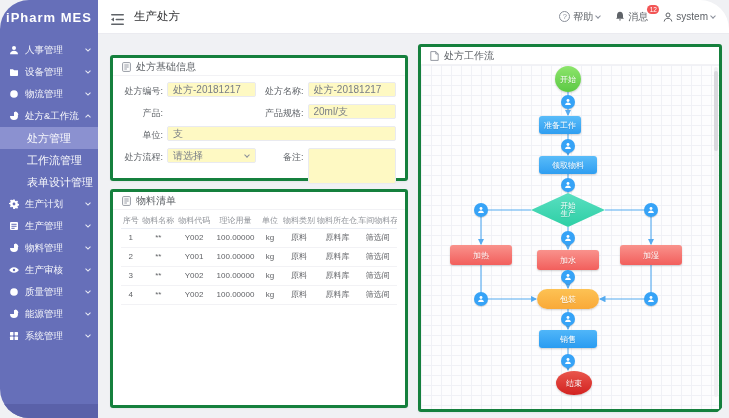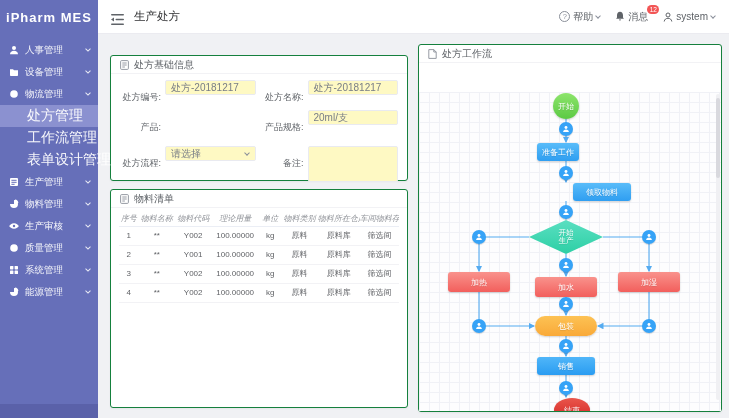--- a/index.html
+++ b/index.html
@@ -1,68 +1,68 @@
 <!DOCTYPE html>
 <html><head>
 <meta charset="utf-8">
 <style>
   * { margin:0; padding:0; box-sizing:border-box; }
   html,body { width:729px; height:418px; }
   body { font-family:"Liberation Sans","DejaVu Sans",sans-serif; background:#f0f1f4; overflow:hidden; }
-  .app { position:relative; width:729px; height:418px; overflow:hidden; }
+  .app { position:relative; width:729px; height:418px; overflow:hidden;border-radius:29px; }
 
   
   .sidebar { position:absolute; left:0; top:0; width:98px; height:418px; background:#666fb9; color:#fff; z-index:5; }
   .logo { height:34px; display:flex; align-items:center; justify-content:center; font-weight:bold; font-size:13px; letter-spacing:1px; white-space:nowrap; }
   .menu { padding-top:5px; }
   .menu-item { height:22px; display:flex; align-items:center; padding:0 8px 0 9px; font-size:9.5px; color:rgba(255,255,255,.95); cursor:pointer; }
   .mi-icon { width:11px; height:10px; margin-right:5px; display:flex; align-items:center; flex:none; }
   .mi-icon svg { width:10px; height:10px; fill:#fff; }
   .mi-label { flex:1; white-space:nowrap; overflow:hidden; }
   .chev { width:4px; height:4px; border-right:1px solid rgba(255,255,255,.85); border-bottom:1px solid rgba(255,255,255,.85); transform:rotate(45deg); margin-top:-2px; flex:none; }
   .chev.up { transform:rotate(225deg); margin-top:2px; }
-  .submenu-item { height:22px; line-height:22px; padding-left:27px; font-size:14px; color:rgba(255,255,255,.95); cursor:pointer; white-space:nowrap;font-family:Liberation Serif, serif; }
+  .submenu-item { height:22px; line-height:22px; padding-left:27px; font-size:11px; color:rgba(255,255,255,.95); cursor:pointer; white-space:nowrap; }
   .submenu-item.active { background:#8b91d0; }
   .sidebar-footer { position:absolute; left:0; bottom:0; width:98px; height:14px; background:#5a61a9; }
 
   
   .topbar { position:absolute; left:98px; top:0; right:0; height:34px; background:#fff; border-bottom:1px solid #ebebf0; display:flex; align-items:center; padding:0 14px 0 13px; z-index:4; }
   .collapse-icon { width:13px; height:11px; cursor:pointer; flex:none; }
   .collapse-icon svg { width:13px; height:11px; }
   .topbar-title { font-size:11.5px; color:#303133; margin-left:10px; }
   .topbar-right { margin-left:auto; display:flex; align-items:center; gap:15px; font-size:10px; color:#5f6368; }
   .tb-item { display:flex; align-items:center; gap:3px; cursor:pointer; position:relative; }
   .help-circle { width:11px; height:11px; border:1px solid #8a8f99; border-radius:50%; font-size:7.5px; display:flex; align-items:center; justify-content:center; color:#8a8f99; }
   .tb-chev { width:4px; height:4px; border-right:1px solid #8a8f99; border-bottom:1px solid #8a8f99; transform:rotate(45deg); margin-top:-2px; }
   .badge { position:absolute; top:-5px; right:-11px; background:#f25555; color:#fff; font-size:6.5px; line-height:9px; min-width:12px; text-align:center; border-radius:6px; padding:0 2px; }
   .msg-wrap { position:relative; }
 
   
   .main { position:absolute; left:98px; top:34px; right:0; bottom:0; padding:10px 7px 6px 12px; display:flex; gap:10px; background:#f0f1f4; overflow:hidden; }
   .left-col { width:298px; flex:none; margin-top:11px; }
   .right-col { flex:1; min-width:0; }
-  .card { background:#fff; border:1px solid #15803d; border-radius:3px; box-shadow:0 1px 2px rgba(0,0,0,.05);gap:29px; }
+  .card { background:#fff; border:3px solid #15803d; border-radius:3px; box-shadow:0 1px 2px rgba(0,0,0,.05); }
   .card-header { height:18px; display:flex; align-items:center; gap:5px; padding:0 9px; border-bottom:1px solid #f2f2f5; font-size:10px; color:#5f6368; }
   .card-header svg { width:9px; height:10px; }
 
   
   #basic-card { height:126px; margin-bottom:8px; }
   .bform { padding:6px 9px 0 2px; }
   .form-row { display:flex; margin-bottom:6px; }
   .fgroup { display:flex; flex:1; min-width:0; align-items:flex-start; }
-  .flabel { width:52px; flex:none; text-align:right; font-size:9px; color:#5f6368; padding:3px 4px 0 0; white-space:nowrap;margin-top:8px; }
+  .flabel { width:52px; flex:none; text-align:right; font-size:9px; color:#5f6368; padding:3px 4px 0 0; white-space:nowrap; }
   .finput { flex:1; min-width:0; height:15px; background:#fef9c3; border:1px solid #e9eaf0; border-radius:2px; display:flex; align-items:center; padding:0 5px; font-size:10px; color:#787d86; cursor:text; }
   .finput.ftextarea { height:36px; align-items:flex-start; padding-top:3px; }
   .fvalue { flex:1; white-space:nowrap; overflow:hidden; }
   .sel-chev { width:4px; height:4px; border-right:1px solid #8a8f99; border-bottom:1px solid #8a8f99; transform:rotate(45deg); margin:-2px 1px 0 3px; flex:none; }
 
   
   #material-card { height:219px; }
   .mtable { width:calc(100% - 16px); margin:3px 8px 0 8px; border-collapse:collapse; table-layout:fixed; }
-  .mtable th { font-size:8px; color:#909399; font-weight:normal; height:15px; border-bottom:1px solid #ebeef5; text-align:center; white-space:nowrap; overflow:hidden;font-style:italic; }
+  .mtable th { font-size:8px; color:#909399; font-weight:normal; height:15px; border-bottom:1px solid #ebeef5; text-align:center; white-space:nowrap; overflow:hidden; }
   .mtable td { font-size:8px; color:#606266; height:19px; border-bottom:1px solid #f2f2f5; text-align:center; white-space:nowrap; overflow:hidden; }
 
   
   #flow-card { height:368px; display:flex; flex-direction:column; }
   .flow-canvas { position:relative; flex:1; overflow:hidden;
     background:
       linear-gradient(#f0f1f6 1px, transparent 1px) 0 0/10px 10px,
       linear-gradient(90deg,#f0f1f6 1px, transparent 1px) 0 0/10px 10px,
       #fdfdfe; }
   .fnode { position:absolute; color:#fff; display:flex; flex-direction:column; align-items:center; justify-content:center; font-size:8px; line-height:9px; cursor:pointer; text-shadow:0 1px 1px rgba(0,0,0,.12); }
@@ -111,24 +111,44 @@
         </div>
         <div class="menu-item">
           <span class="mi-icon">
             <svg viewBox="0 0 10 10">
               <circle cx="5" cy="5" r="3.8"></circle>
             </svg>
           </span>
           <span class="mi-label">物流管理</span>
           <span class="chev"></span>
         </div>
+        <div class="menu-item">
+          <span class="mi-icon">
+            <svg viewBox="0 0 10 10">
+              <path d="M5 1a4 4 0 1 1-4 4h4z"></path>
+              <path d="M6 .6a4 4 0 0 1 3.4 3.4H6z"></path>
+            </svg>
+          </span>
+          <span class="mi-label">处方&amp;工作流</span>
+          <span class="chev up"></span>
+        </div>
         <div>
           <div class="submenu-item active">处方管理</div>
           <div class="submenu-item">工作流管理</div>
           <div class="submenu-item">表单设计管理</div>
+        </div>
+        <div class="menu-item">
+          <span class="mi-icon">
+            <svg viewBox="0 0 10 10">
+              <path d="M4.2.6h1.6l.2 1.2 1.1.5.9-.7 1.1 1.1-.7.9.5 1.1 1.2.2v1.6l-1.2.2-.5 1.1.7.9-1.1 1.1-.9-.7-1.1.5-.2 1.2H4.2L4 8.2l-1.1-.5-.9.7L.9 7.3l.7-.9-.5-1.1L0 5.1V3.9l1.2-.2.5-1.1-.7-.9L2.1.6l.9.7L4 .8z"></path>
+              <circle cx="5" cy="5" r="1.4" fill="#666fb9"></circle>
+            </svg>
+          </span>
+          <span class="mi-label">生产计划</span>
+          <span class="chev"></span>
         </div>
         <div class="menu-item">
           <span class="mi-icon">
             <svg viewBox="0 0 10 10">
               <rect x="1" y="1" width="8" height="8" rx="1"></rect>
               <g fill="#666fb9">
                 <rect x="2.4" y="2.8" width="5.2" height="1"></rect>
                 <rect x="2.4" y="4.8" width="5.2" height="1"></rect>
                 <rect x="2.4" y="6.8" width="3.2" height="1"></rect>
               </g>
@@ -162,37 +182,37 @@
             <svg viewBox="0 0 10 10">
               <circle cx="5" cy="5" r="3.8"></circle>
             </svg>
           </span>
           <span class="mi-label">质量管理</span>
           <span class="chev"></span>
         </div>
         <div class="menu-item">
           <span class="mi-icon">
             <svg viewBox="0 0 10 10">
+              <path d="M5 1a4 4 0 1 1-4 4h4z"></path>
+              <path d="M6 .6a4 4 0 0 1 3.4 3.4H6z"></path>
+            </svg>
+          </span>
+          <span class="mi-label">能源管理</span>
+          <span class="chev"></span>
+        </div>
+        <div class="menu-item">
+          <span class="mi-icon">
+            <svg viewBox="0 0 10 10">
               <rect x="1" y="1" width="3.4" height="3.4" rx=".6"></rect>
               <rect x="5.6" y="1" width="3.4" height="3.4" rx=".6"></rect>
               <rect x="1" y="5.6" width="3.4" height="3.4" rx=".6"></rect>
               <rect x="5.6" y="5.6" width="3.4" height="3.4" rx=".6"></rect>
             </svg>
           </span>
           <span class="mi-label">系统管理</span>
-          <span class="chev"></span>
-        </div>
-        <div class="menu-item">
-          <span class="mi-icon">
-            <svg viewBox="0 0 10 10">
-              <path d="M5 1a4 4 0 1 1-4 4h4z"></path>
-              <path d="M6 .6a4 4 0 0 1 3.4 3.4H6z"></path>
-            </svg>
-          </span>
-          <span class="mi-label">能源管理</span>
           <span class="chev"></span>
         </div>
       </div>
     <div class="sidebar-footer"></div>
   </div>
 
   <div class="topbar">
     <span class="collapse-icon">
       <svg viewBox="0 0 13 11">
           <g fill="#5f6368">
@@ -261,20 +281,26 @@
                 <span class="flabel">产品:</span>
               </div>
               <div class="fgroup">
                 <span class="flabel">产品规格:</span>
                 <div class="finput">
                   <span class="fvalue">20ml/支</span>
                 </div>
               </div>
             </div>
             <div class="form-row">
+              <div class="fgroup">
+                <span class="flabel">单位:</span>
+                <div class="finput">
+                  <span class="fvalue">支</span>
+                </div>
+              </div>
             </div>
             <div class="form-row">
               <div class="fgroup">
                 <span class="flabel">处方流程:</span>
                 <div class="finput">
                   <span class="fvalue">请选择</span>
                   <span class="sel-chev"></span>
                 </div>
               </div>
               <div class="fgroup">
@@ -394,21 +420,21 @@
               <path d="M147,205 L147,223" fill="none" stroke="#55abf0" stroke-width="1.1" marker-end="url(#arrow)"></path>
               <path d="M230,200 L230,234 L179,234" fill="none" stroke="#55abf0" stroke-width="1.1" marker-end="url(#arrow)"></path>
               <path d="M147,244 L147,264" fill="none" stroke="#55abf0" stroke-width="1.1" marker-end="url(#arrow)"></path>
               <path d="M147,283 L147,305" fill="none" stroke="#55abf0" stroke-width="1.1" marker-end="url(#arrow)"></path>
             </svg>
           <div class="canvas-scrollbar">
               <div class="thumb"></div>
             </div>
         <div class="fnode circle f-green" style="left: 134px; top: 1px; width: 26px; height: 26px;">开始</div>
             <div class="fnode rect f-blue" style="left: 118px; top: 51px; width: 42px; height: 18px;">准备工作</div>
-            <div class="fnode rect f-blue" style="left: 118px; top: 91px; width: 58px; height: 18px; margin-left: 36px;">领取物料</div>
+            <div class="fnode rect f-blue" style="left: 118px; top: 91px; width: 58px; height: 18px;">领取物料</div>
             <div class="fnode diamond f-teal" style="left: 110px; top: 128px; width: 74px; height: 34px;">
               <span>开始</span>
               <span>生产</span>
             </div>
             <div class="fnode rect f-red" style="left: 29px; top: 180px; width: 62px; height: 20px;">加热</div>
             <div class="fnode rect f-red" style="left: 199px; top: 180px; width: 62px; height: 20px;">加湿</div>
             <div class="fnode rect f-red" style="left: 116px; top: 185px; width: 62px; height: 20px;">加水</div>
             <div class="fnode pill f-orange" style="left: 116px; top: 224px; width: 62px; height: 20px;">包装</div>
             <div class="fnode rect f-lightblue" style="left: 118px; top: 265px; width: 58px; height: 18px;">销售</div>
             <div class="fnode circle f-darkred" style="left: 135px; top: 306px; width: 36px; height: 24px;">结束</div>

